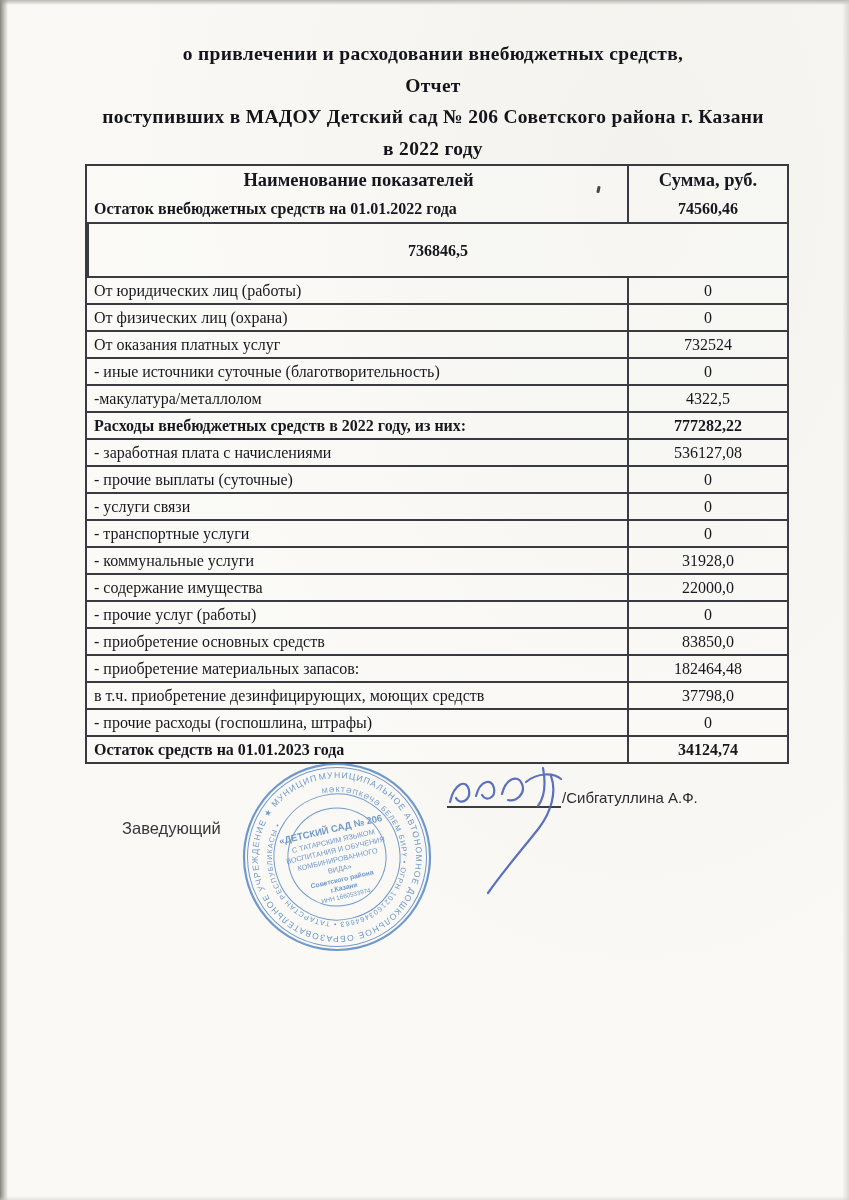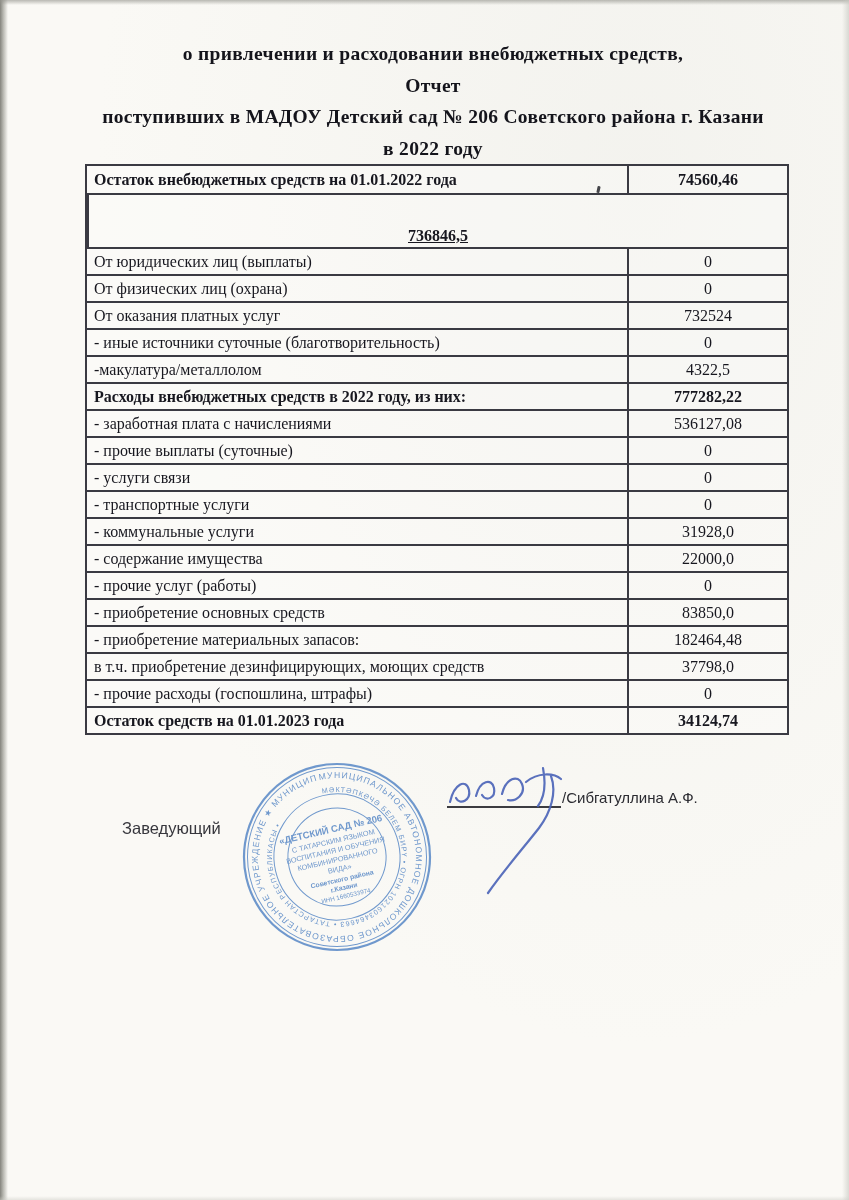--- a/index.html
+++ b/index.html
@@ -37,21 +37,21 @@
   .trow.bold{font-weight:bold;}
   .cell{box-sizing:border-box; font-size:16px; line-height:1.08; overflow:hidden;}
   .cell.cname{
     width:540px; padding:0 4px 0 7px;
     display:flex; flex-direction:column; justify-content:center;
   }
   .cell.cvalue{
     flex:1; border-left:2px solid #3a3a42;
     display:flex; align-items:center; justify-content:center;
   }
-  .trow.tall .cell.cvalue{align-items:flex-end; padding-bottom:3px;text-decoration:underline;}
+  .trow.tall .cell.cvalue{align-items:flex-end; padding-bottom:17px;}
   .trow.header{height:29px; font-weight:bold;}
   .trow.header .cell.cname{align-items:center; text-align:center; font-size:18.5px;}
   .trow.header .cell.cvalue{font-size:18.5px;}
 
   .artifact-tick{
     position:absolute; left:597px; top:186px; width:2.5px; height:7px;
     background:#26262c; transform:rotate(12deg); opacity:.85; border-radius:1px;
   }
 
   .footer-pos{
@@ -80,33 +80,37 @@
   <div class="edge-bottom"></div>
 
   <div class="title">
     <div>о привлечении и расходовании внебюджетных средств,</div>
     <div>Отчет</div>
     <div>поступивших в МАДОУ Детский сад № 206 Советского района г. Казани</div>
     <div>в 2022 году</div>
   </div>
 
   <div class="rtable">
+    <div class="trow header">
+      <div class="cell cname">Наименование показателей</div>
+      <div class="cell cvalue">Сумма, руб.</div>
+    </div>
     <div>
         <div class="trow bold">
           <div class="cell cname">
             <div>Остаток внебюджетных средств на 01.01.2022 года</div>
           </div>
           <div class="cell cvalue">74560,46</div>
         </div>
         <div class="trow bold tall">
           <div class="cell cvalue">736846,5</div>
         </div>
         <div class="trow">
           <div class="cell cname">
-            <div>От юридических лиц (выплаты)</div>
+            <div>От юридических лиц (работы)</div>
           </div>
           <div class="cell cvalue">0</div>
         </div>
         <div class="trow">
           <div class="cell cname">
             <div>От физических лиц (охрана)</div>
           </div>
           <div class="cell cvalue">0</div>
         </div>
         <div class="trow">

